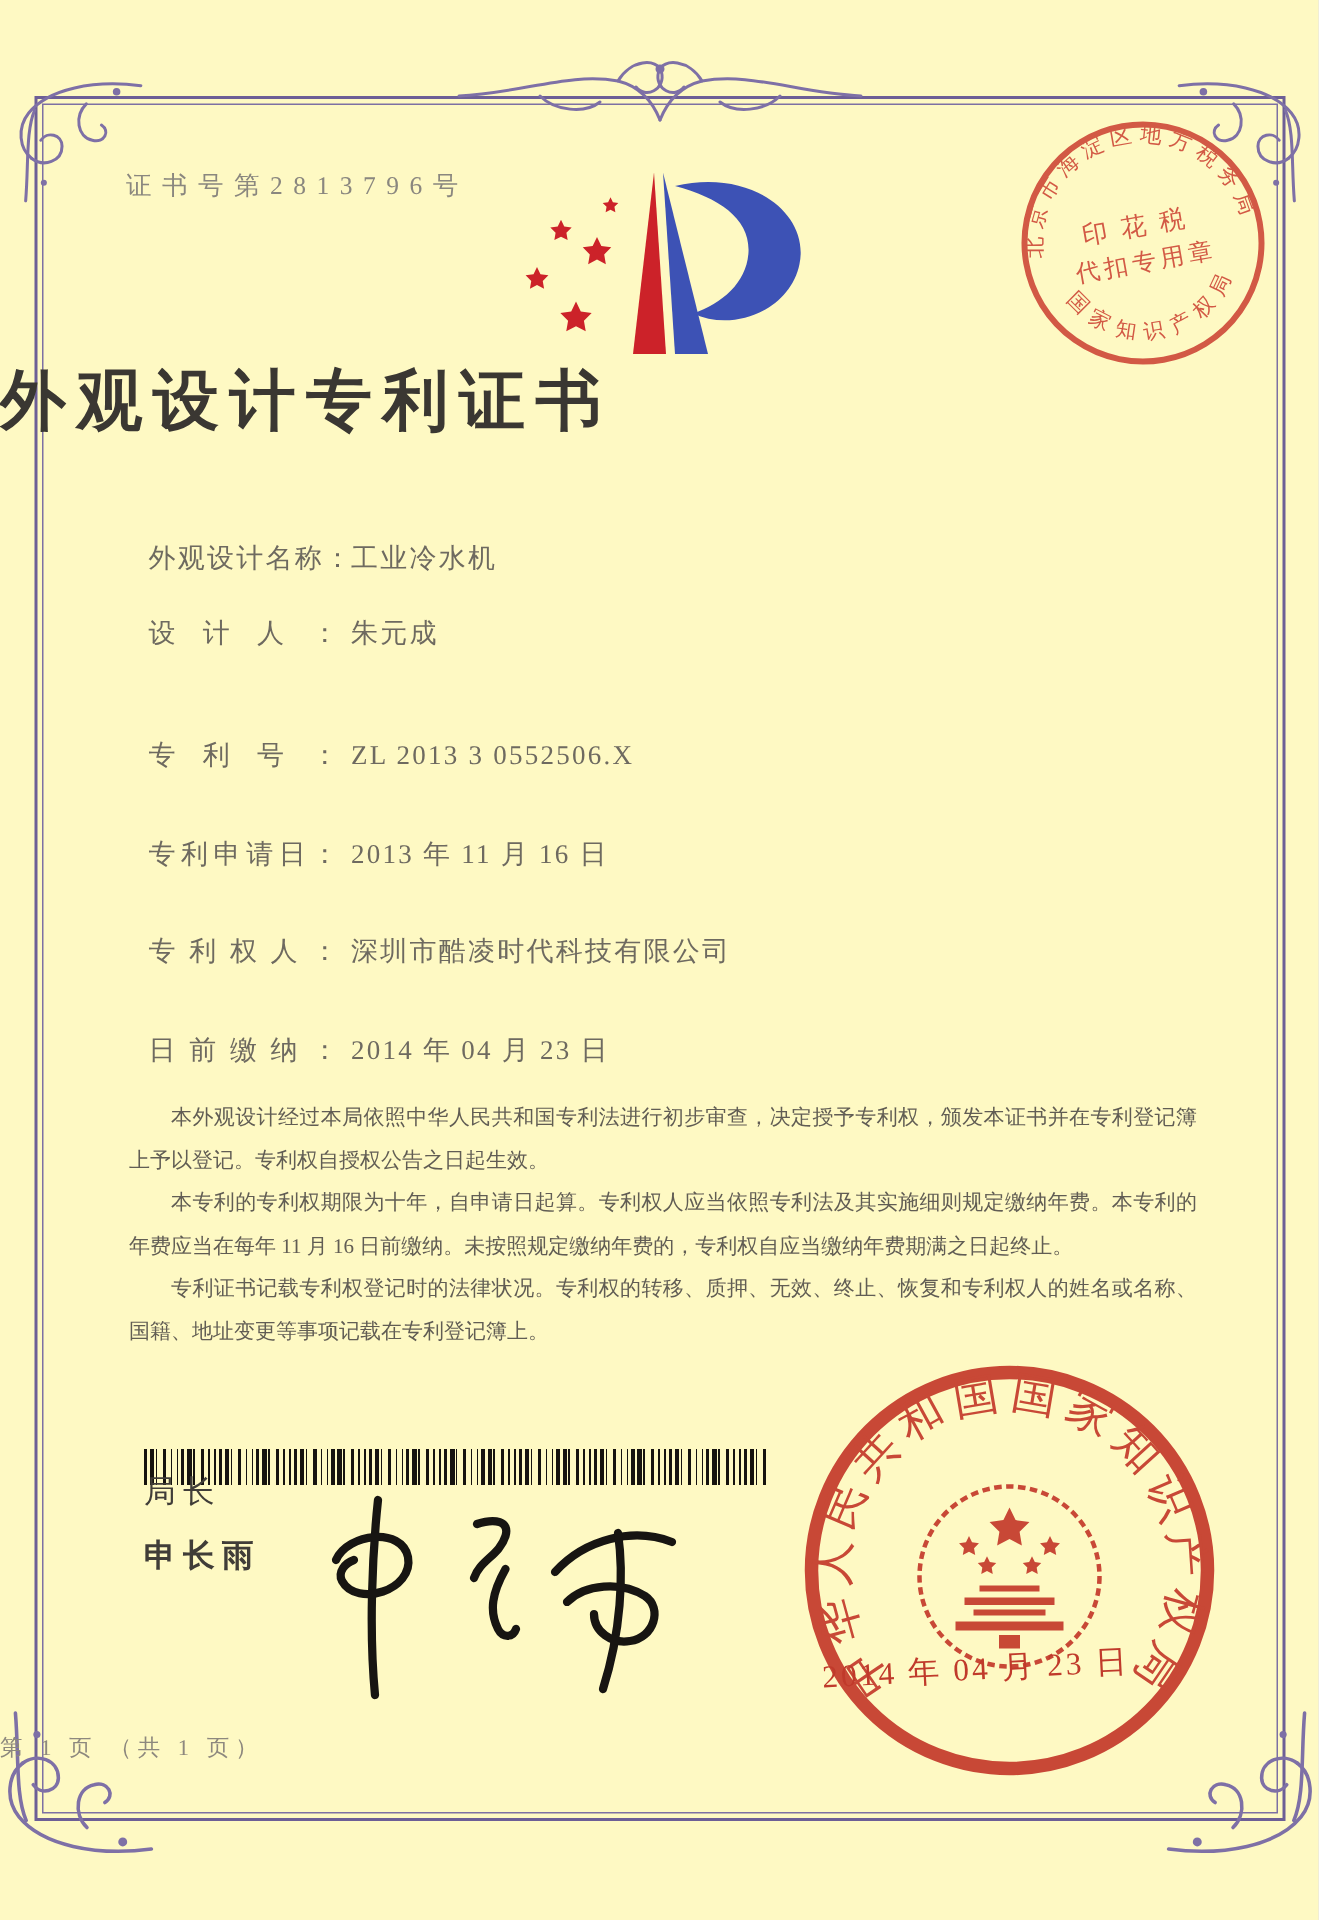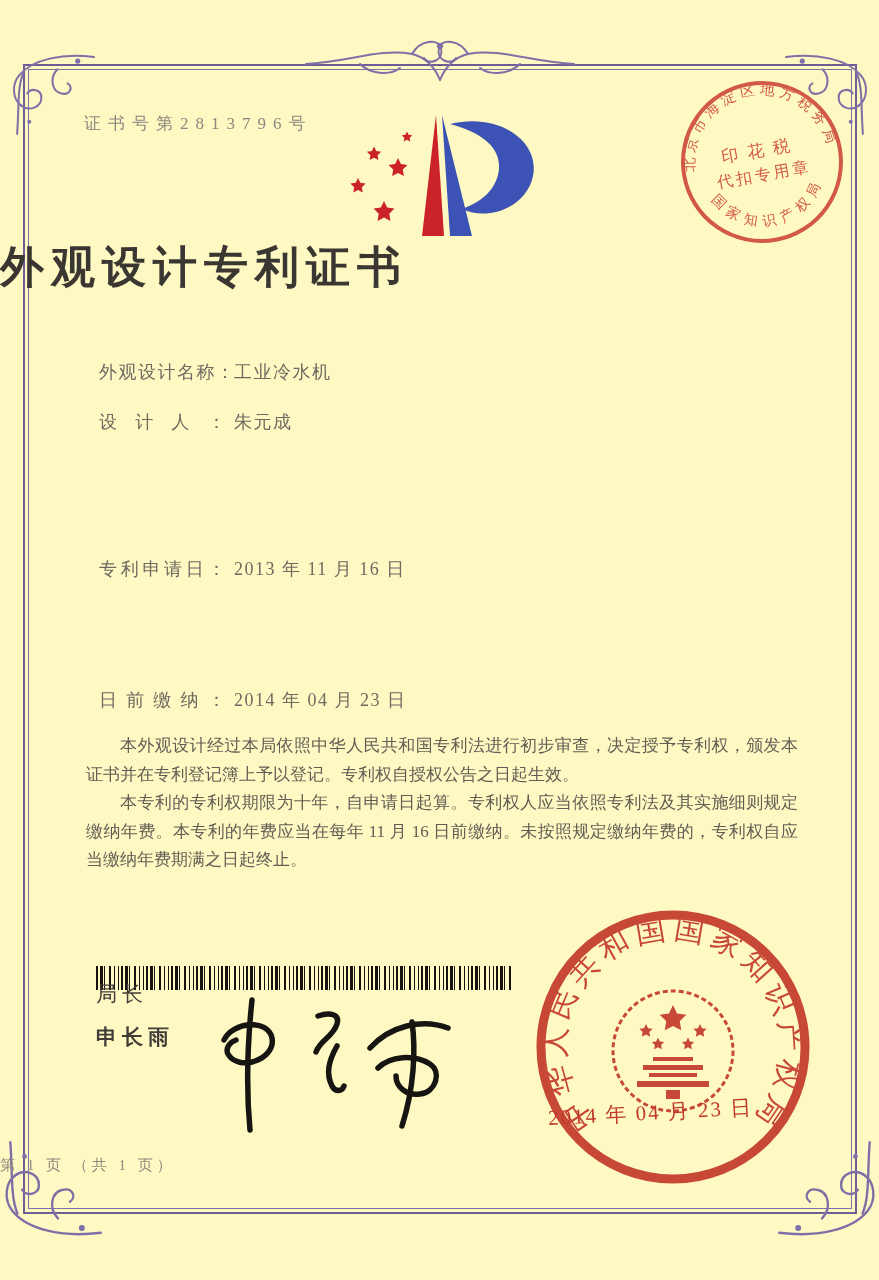--- a/index.html
+++ b/index.html
@@ -30,21 +30,21 @@
 
   .field-row{position:absolute;left:99px;font-size:18px;white-space:nowrap;
     color:#6e6a60;letter-spacing:1.5px;font-family:Liberation Serif, serif;}
   .flabel{display:inline-block;width:128px;text-align:justify;
     text-align-last:justify;}
   .fvalue{margin-left:7px;}
   .fr-0{top:360px;} .fr-1{top:410px;} .fr-2{top:491px;}
   .fr-3{top:557px;} .fr-4{top:622px;} .fr-5{top:688px;}
 
   .body-text{position:absolute;left:86px;top:732px;width:712px;
-    font-size:17px;line-height:28.6px;text-align:justify;color:#615d54;}
+    font-size:14px;line-height:28.6px;text-align:justify;color:#615d54;}
   .body-text p{margin:0;text-indent:2em;}
 
   .barcode{position:absolute;left:96px;top:966px;width:418px;height:24px;
     background:repeating-linear-gradient(90deg,
       #16130f 0 2px,transparent 2px 4px,
       #16130f 4px 7px,transparent 7px 8px,
       #16130f 8px 9px,transparent 9px 13px,
       #16130f 13px 15px,transparent 15px 18px,
       #16130f 18px 19px,transparent 19px 22px,
       #16130f 22px 23px,transparent 23px 25px);
@@ -132,30 +132,37 @@
   </svg>
 
   <div class="doc-title">外观设计专利证书</div>
 
   <div class="field-row fr-0">
     <span class="flabel">外观设计名称：</span><span class="fvalue">工业冷水机</span>
   </div>
   <div class="field-row fr-1">
     <span class="flabel">设计人：</span><span class="fvalue">朱元成</span>
   </div>
+  <div class="field-row fr-2">
+    <span class="flabel">专利号：</span><span class="fvalue">ZL 2013 3 0552506.X</span>
+  </div>
   <div class="field-row fr-3">
     <span class="flabel">专利申请日：</span><span class="fvalue">2013 年 11 月 16 日</span>
+  </div>
+  <div class="field-row fr-4">
+    <span class="flabel">专利权人：</span><span class="fvalue">深圳市酷凌时代科技有限公司</span>
   </div>
   <div class="field-row fr-5">
     <span class="flabel">日前缴纳：</span><span class="fvalue">2014 年 04 月 23 日</span>
   </div>
 
   <div class="body-text">
     <p>本外观设计经过本局依照中华人民共和国专利法进行初步审查，决定授予专利权，颁发本证书并在专利登记簿上予以登记。专利权自授权公告之日起生效。</p>
     <p>本专利的专利权期限为十年，自申请日起算。专利权人应当依照专利法及其实施细则规定缴纳年费。本专利的年费应当在每年 11 月 16 日前缴纳。未按照规定缴纳年费的，专利权自应当缴纳年费期满之日起终止。</p>
+    <p>专利证书记载专利权登记时的法律状况。专利权的转移、质押、无效、终止、恢复和专利权人的姓名或名称、国籍、地址变更等事项记载在专利登记簿上。</p>
   </div>
 
   <div class="barcode"></div>
 
   <div class="sign-block">
     <div>局长</div>
     <div class="line2">申长雨</div>
   </div>
 
   <svg class="signature" viewBox="0 0 300 150">

